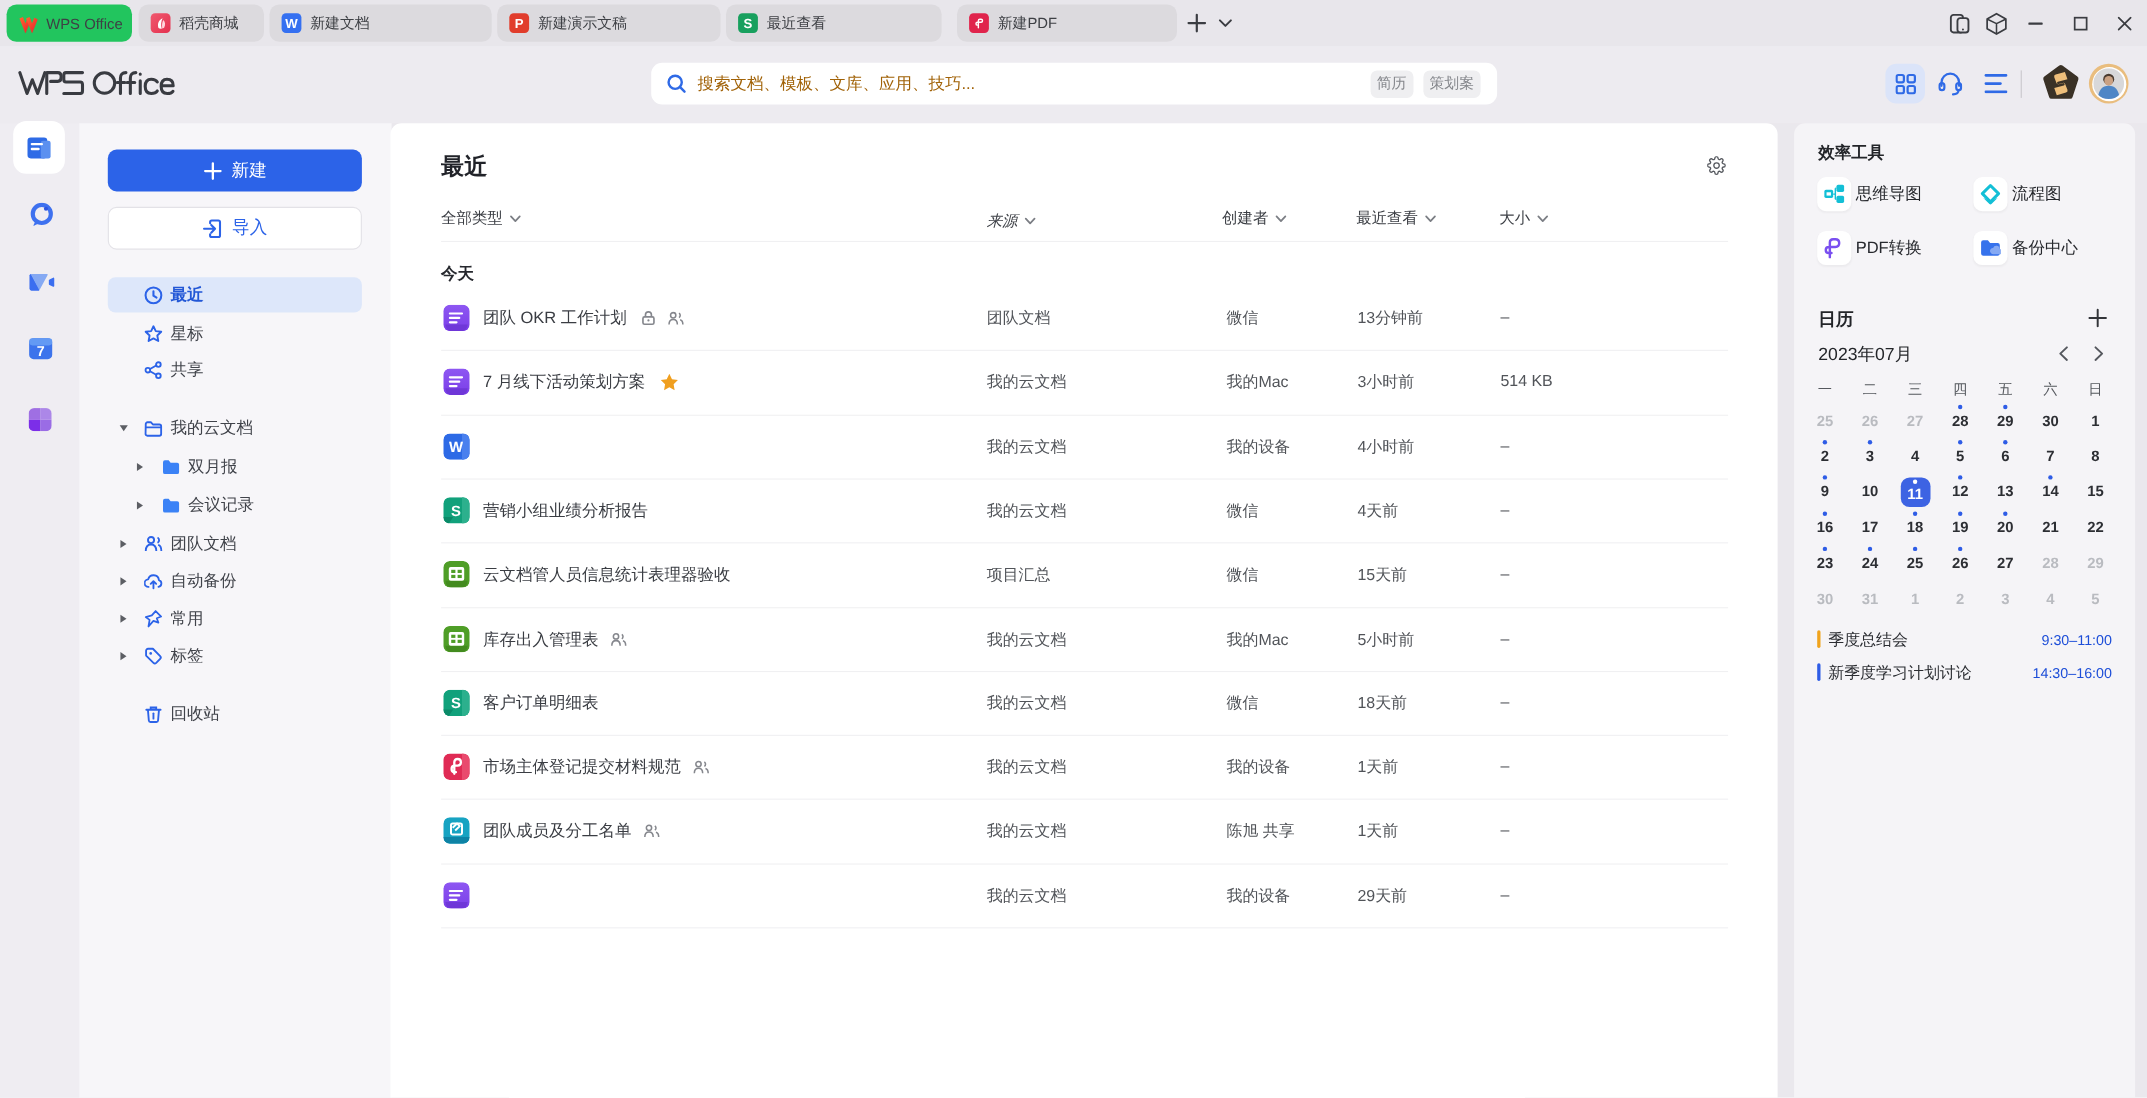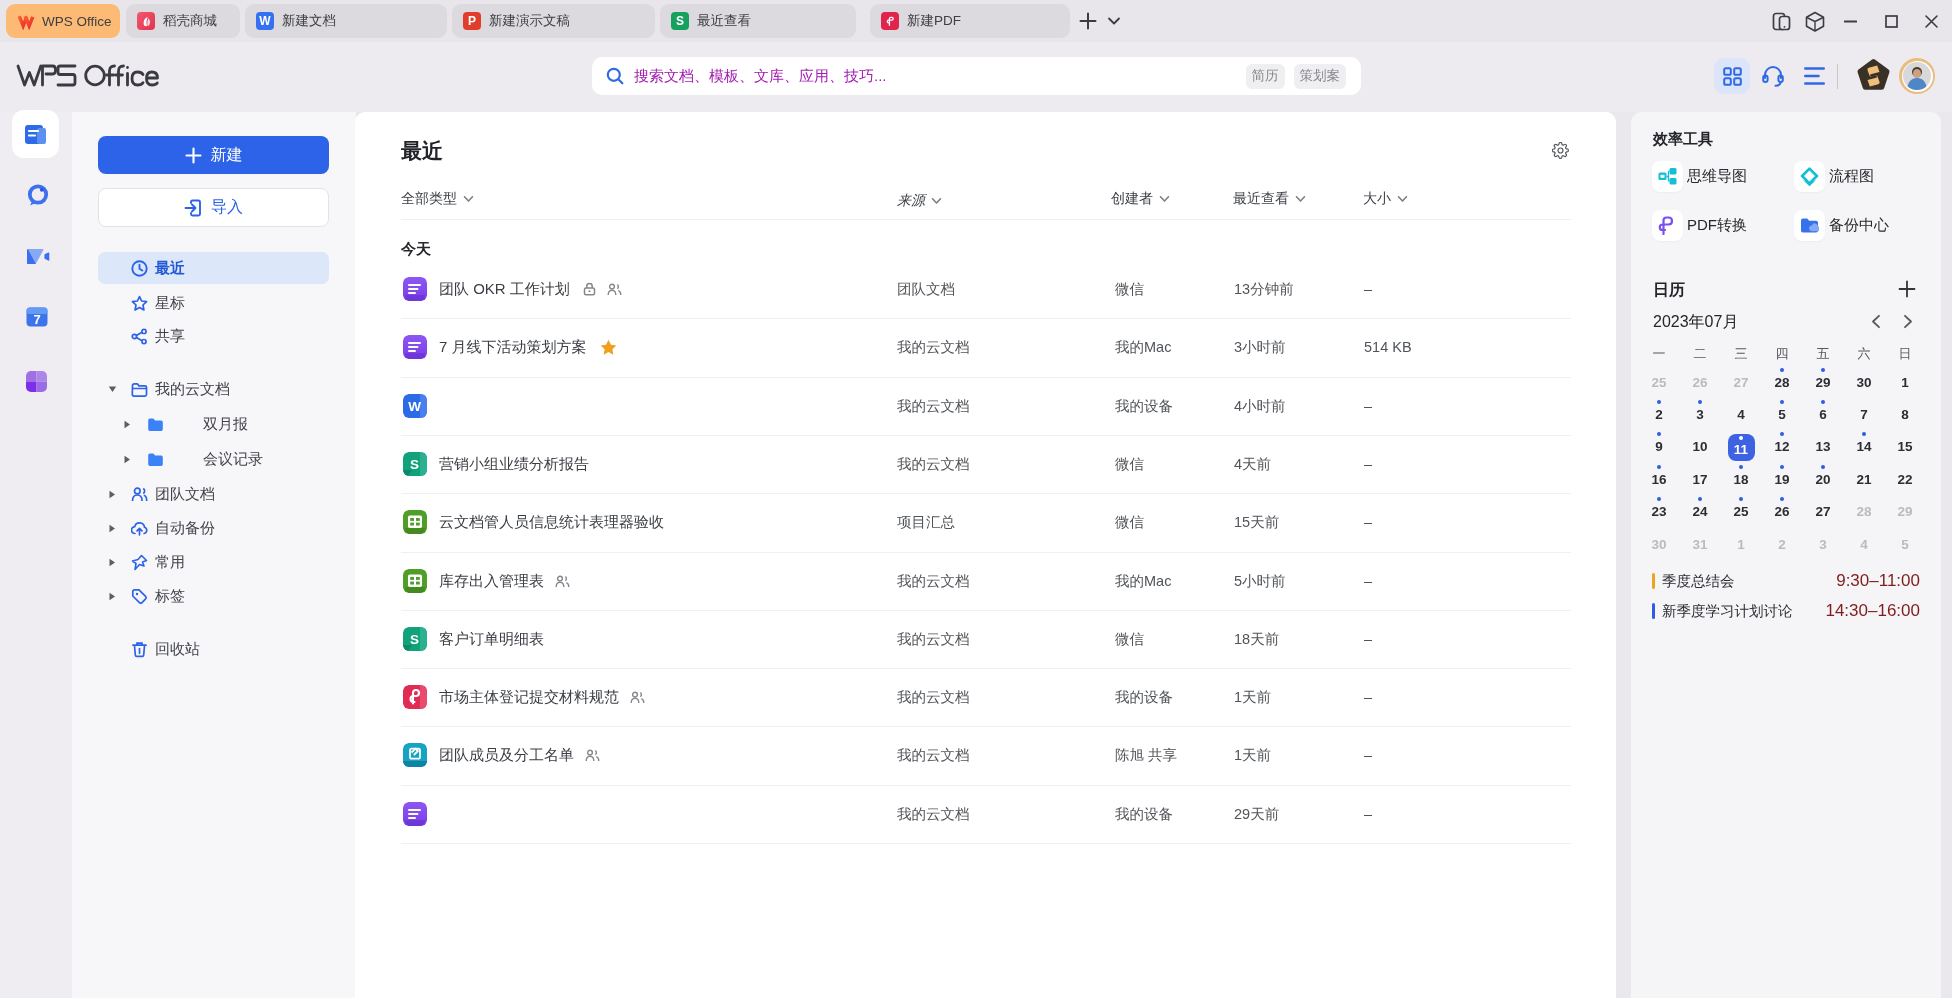--- a/index.html
+++ b/index.html
@@ -4,45 +4,45 @@
 <style>
   * { margin:0; padding:0; box-sizing:border-box; }
   html,body { width:1952px; height:998px; overflow:hidden; }
   body { font-family:"Liberation Sans", sans-serif; }
   .stage { position:relative; width:1952px; height:998px; background:#eae8ed; }
   .abs { position:absolute; }
 
   
   .titlebar { position:absolute; left:0; top:0; width:1952px; height:42px; background:#e8e6eb; }
   .tab { position:absolute; top:4px; height:34px; border-radius:9px; background:#dcdade; display:flex; align-items:center; padding-left:11px; font-size:13.5px; color:#3e4045; }
-  .tab.active { background:#fdba74; }
+  .tab.active { background:#22c55e; }
   .tab .ticon { width:18px; height:18px; border-radius:4px; margin-right:8px; display:flex; align-items:center; justify-content:center; color:#fff; font-weight:bold; font-size:12px; flex:none; }
 
   
   .header { position:absolute; left:0; top:42px; width:1952px; height:70px; background:#edebf0; }
   .searchbar { position:absolute; left:592px; top:15px; width:769px; height:38px; background:#ffffff; border-radius:10px; display:flex; align-items:center; }
-  .ph { color:#a21caf; font-size:15px; margin-left:10px; }
+  .ph { color:#a16207; font-size:15px; margin-left:10px; }
   .stag { height:25px; border-radius:6px; background:#efeff1; color:#85878c; font-size:13.5px; display:flex; align-items:center; padding:0 6px; margin-left:9px; }
 
   
   .rail { position:absolute; left:0; top:112px; width:72px; height:886px; background:#efedf2; }
   .sidebar { position:absolute; left:72px; top:112px; width:284px; height:886px; background:#f7f6f9; }
   .maincard { position:absolute; left:355px; top:112px; width:1261px; height:886px; background:#ffffff; border-radius:10px 10px 0 0; }
   .panel { position:absolute; left:1631px; top:112px; width:310px; height:886px; background:#f5f4f7; border-radius:10px 10px 0 0; }
 
   
   .btn-new { position:absolute; left:26px; top:24px; width:231px; height:38px; background:#2c63e8; border-radius:8px; color:#fff; font-size:16px; display:flex; align-items:center; justify-content:center; }
   .btn-imp { position:absolute; left:26px; top:76px; width:231px; height:39px; background:#ffffff; border:1px solid #e3e2e7; border-radius:8px; color:#2c63e8; font-size:16px; display:flex; align-items:center; justify-content:center; }
   .nav { position:absolute; left:26px; width:231px; height:32px; display:flex; align-items:center; font-size:15px; color:#40434a; }
   .nav .car { position:absolute; left:9px; width:10px; display:flex; justify-content:center; }
   .nav .ic { position:absolute; left:33px; width:17px; height:17px; }
   .nav .lbl { position:absolute; left:57px; }
   .nav.sub .car { left:24px; }
   .nav.sub .ic { left:49px; }
-  .nav.sub .lbl { left:73px;margin-left:32px; }
+  .nav.sub .lbl { left:73px; }
   .nav.sel { background:#dde7fa; border-radius:7px; color:#2257d6; font-weight:bold; }
 
   
   .h1 { position:absolute; left:46px; top:25px; font-size:21px; font-weight:bold; color:#212329; }
   .fl { position:absolute; font-size:14px; color:#3c3f45; display:flex; align-items:center; }
   .today { position:absolute; left:46px; top:128px; font-size:15px; font-weight:bold; color:#26282e; }
   .row { position:absolute; left:46px; width:1170px; height:58px; }
   .ficon { position:absolute; left:2px; top:17px; width:24px; height:24px; border-radius:6px; }
   .fname { position:absolute; left:38px; top:0; height:58px; display:flex; align-items:center; font-size:15px; color:#3a3d43; }
   .fsrc { position:absolute; left:496px; top:0; height:58px; display:flex; align-items:center; font-size:14.5px; color:#515459; }
@@ -57,21 +57,21 @@
   .tool { position:absolute; width:150px; height:31px; }
   .tool .tic { position:absolute; left:0; top:0; width:31px; height:31px; background:#fff; border-radius:8px; box-shadow:0 1px 2px rgba(0,0,0,0.04); }
   .tool .tlb { position:absolute; left:38px; top:0; height:31px; display:flex; align-items:center; font-size:15px; color:#26282d; }
   .cth { position:absolute; width:28px; height:18px; line-height:18px; text-align:center; font-size:13px; color:#55585e; }
   .cd { position:absolute; width:28px; height:18px; line-height:18px; text-align:center; font-size:13.5px; color:#2c2e33;font-weight:bold; }
   .cd.gray { color:#b9bbc0; }
   .dot { position:absolute; width:4px; height:4px; border-radius:50%; background:#2e5ce6; }
   .ev { position:absolute; left:21px; width:268px; height:20px; }
   .evbar { position:absolute; left:0; top:2px; width:3px; height:16px; border-radius:2px; }
   .evt { position:absolute; left:10px; top:0; height:20px; display:flex; align-items:center; font-size:14.5px; color:#2b2d32; }
-  .evtime { position:absolute; right:0; top:0; height:20px; display:flex; align-items:center; font-size:17px; color:#7f1d1d; }
+  .evtime { position:absolute; right:0; top:0; height:20px; display:flex; align-items:center; font-size:13px; color:#1d4ed8; }
 </style>
 </head>
 <body>
 <div class="stage">
   <div class="titlebar" id="titlebar">
     <div class="tab active" style="left:6px;width:114px;">
       <svg class="ticon" style="margin-right:7px" viewBox="0 0 24 24">
           <defs>
             <linearGradient id="wg" x1="0" y1="0" x2="1" y2="1">
               <stop offset="0" stop-color="#ff5f2e"></stop>

